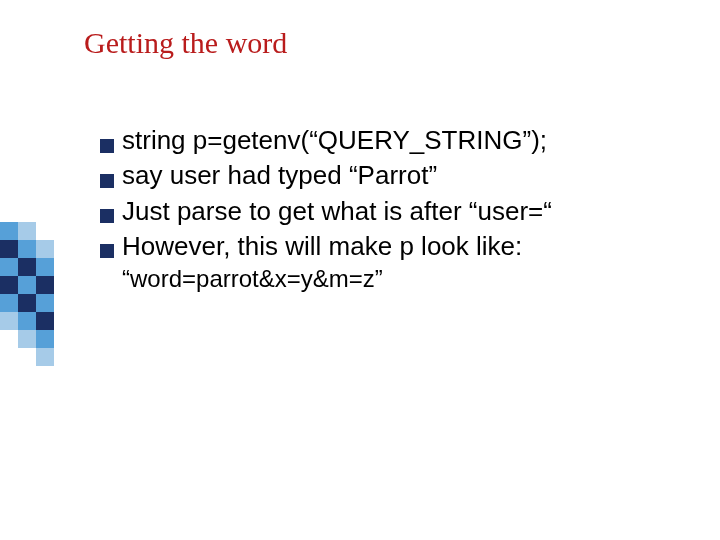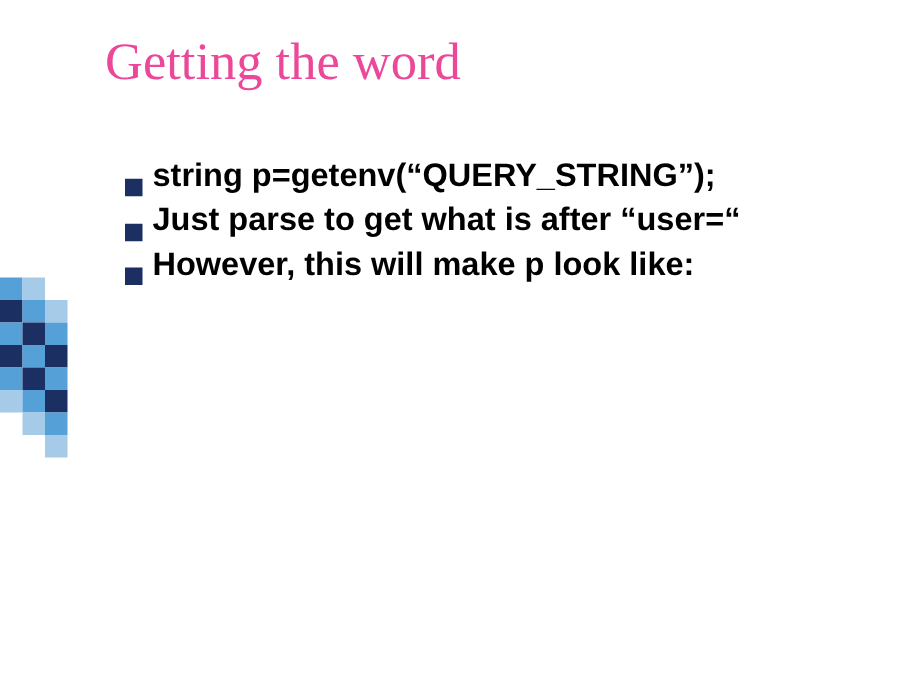--- a/index.html
+++ b/index.html
@@ -22,38 +22,37 @@
   .stripe {
     position: absolute;
     width: 18px;
     height: 18px;
   }
   .title {
     position: absolute;
     left: 84px;
     top: 26px;
     font-family: "Times New Roman", Times, serif;
-    font-size: 42px;
-    color: #ec4899;
+    font-size: 30px;
+    color: #b91c1c;
     font-weight: 400;
   }
   .content {
     position: absolute;
     left: 100px;
     top: 124px;
     width: 590px;
   }
   .bullet-line {
     display: flex;
-    align-items: flex-end;
+    align-items: center;
     margin-bottom: 2px;
     font-size: 26px;
     color: #000;
     line-height: 1.28;
-    font-weight: bold;
   }
   .bullet-marker {
     width: 14px;
     height: 14px;
     background: #1b2f63;
     flex: 0 0 14px;
     margin-top: 10px;
     margin-right: 8px;
   }
   .bullet-text {
@@ -94,19 +93,24 @@
 
 <div class="title">Getting the word</div>
 
 <div class="content">
   <div class="bullet-line">
     <div class="bullet-marker"></div>
     <div class="bullet-text">string p=getenv(“QUERY_STRING”);</div>
   </div>
   <div class="bullet-line">
     <div class="bullet-marker"></div>
+    <div class="bullet-text">say user had typed “Parrot”</div>
+  </div>
+  <div class="bullet-line">
+    <div class="bullet-marker"></div>
     <div class="bullet-text">Just parse to get what is after “user=“</div>
   </div>
   <div class="bullet-line">
     <div class="bullet-marker"></div>
     <div class="bullet-text">However, this will make p look like:</div>
   </div>
+  <div class="sub-line">“word=parrot&amp;x=y&amp;m=z”</div>
 </div>
 
 </body></html>

